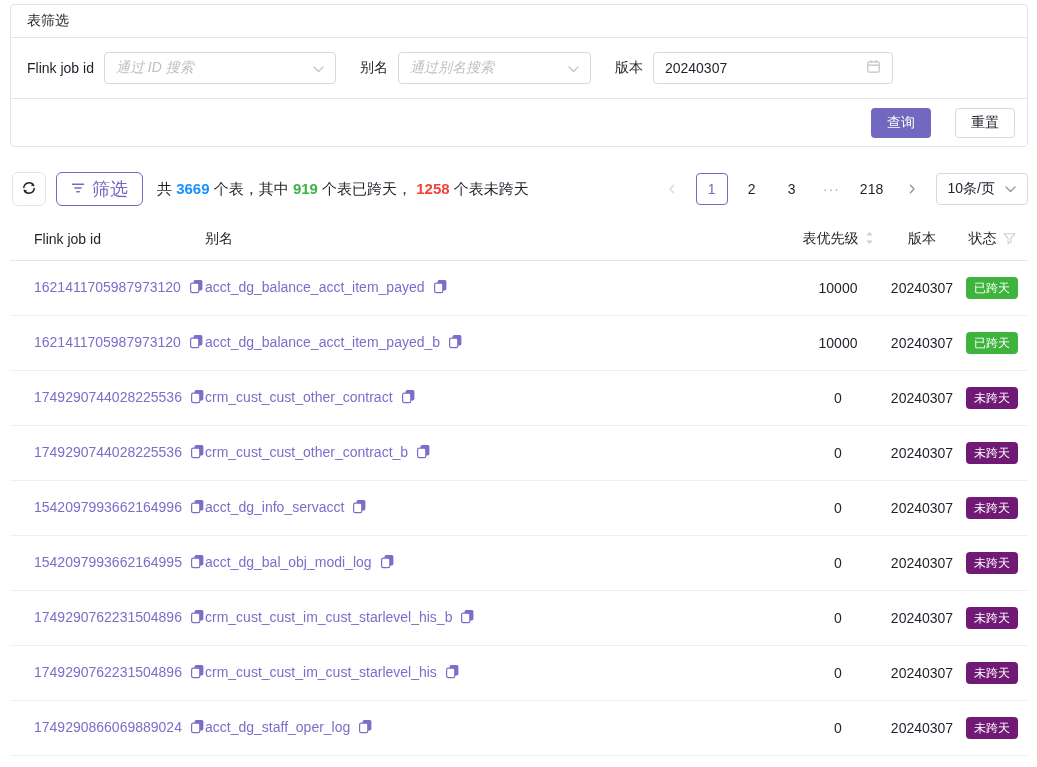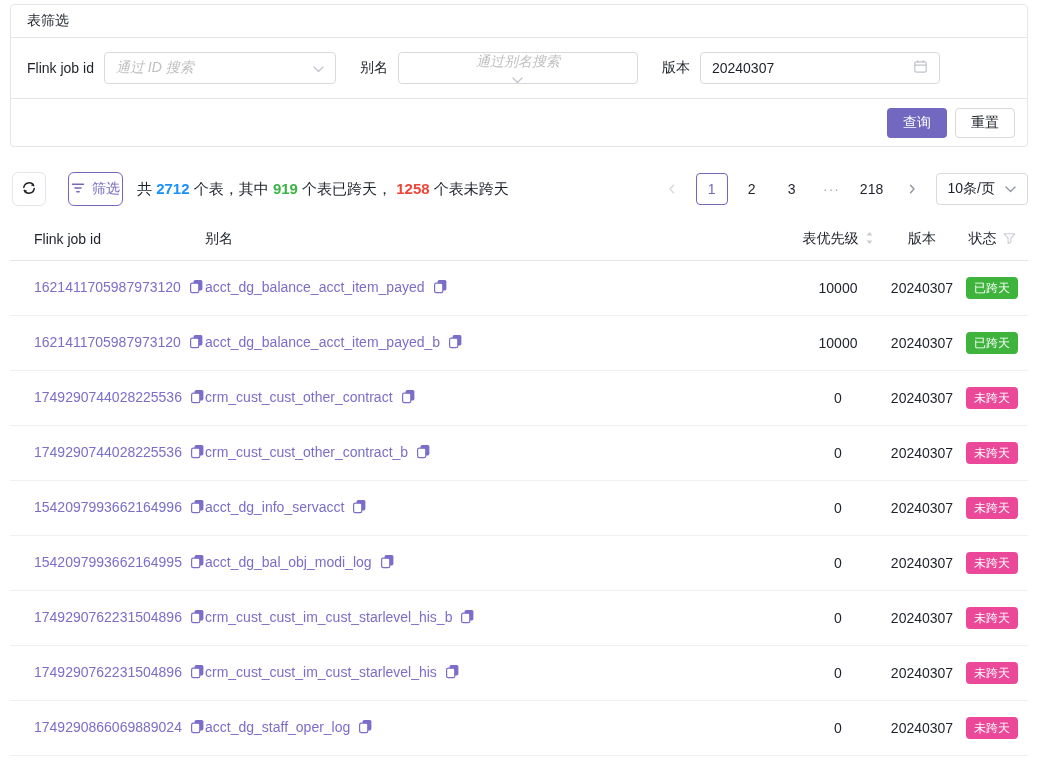--- a/index.html
+++ b/index.html
@@ -25,50 +25,50 @@
   }
   .field-label { color: #1d2129; margin-right: 10px; white-space: nowrap; }
   .field-group { display: flex; align-items: center; }
   .field-group + .field-group { margin-left: 24px; }
   .select-box, .date-box {
     height: 32px; border: 1px solid #d9d9d9; border-radius: 4px;
     display: flex; align-items: center; justify-content: space-between;
     padding: 0 11px; background: #fff; cursor: pointer;
   }
   .select-box { width: 232px; }
-  .select-box.wide { width: 240px; flex-direction: column; }
+  .select-box.wide { width: 193px; }
   .date-box { width: 240px; }
   .placeholder { color: #bfbfbf; font-style: italic; }
   .date-value { color: #1d2129; }
   .filter-footer {
     display: flex; justify-content: flex-end; align-items: center;
-    padding: 8px 12px; gap: 8px; height: 47px;
+    padding: 8px 12px; gap: 24px; height: 47px;
   }
   .btn {
     height: 30px; padding: 0 15px; border-radius: 4px; font-size: 14px;
     display: inline-flex; align-items: center; justify-content: center;
     cursor: pointer; border: 1px solid transparent; background: #fff;
   }
   .btn-primary { background: #7368bf; color: #fff; }
   .btn-default { border-color: #d9d9d9; color: #1d2129; }
 
   
   .toolbar {
     margin: 25px 9px 0 12px; display: flex; align-items: center;
   }
   .icon-btn {
     width: 34px; height: 34px; border: 1px solid #e5e6eb; border-radius: 6px;
     display: flex; align-items: center; justify-content: center;
     background: #fff; cursor: pointer;
   }
   .filter-btn {
-    margin-left: 22px; height: 34px; padding: 0 2px;
+    margin-left: 10px; height: 34px; padding: 0 14px;
     border: 1px solid #7368bf; border-radius: 6px; background: #fff;
     color: #7368bf; display: flex; align-items: center; gap: 7px; cursor: pointer;
-    font-size: 14px;
+    font-size: 18px;
   }
   .summary { margin-left: 14px; font-size: 15px; color: #1d2129; white-space: nowrap; }
   .summary b { font-weight: 700; }
   .num-total { color: #1890ff; }
   .num-crossed { color: #3bb346; }
   .num-uncrossed { color: #f04438; }
 
   
   .pager { display: flex; align-items: center; gap: 8px; margin-left: auto; }
   .pg-btn {
@@ -101,21 +101,21 @@
   }
   th:first-child, td:first-child { padding-left: 24px; }
   .link { color: #7a6ec9; text-decoration: none; cursor: pointer; }
   .copy-btn { margin-left: 8px; color: #7a6ec9; cursor: pointer; display: inline-block; vertical-align: -2px; }
   .sorter, .funnel { margin-left: 6px; vertical-align: -2px; cursor: pointer; display: inline-block; }
   .badge {
     display: inline-block; padding: 3px 8px; border-radius: 4px;
     color: #fff; font-size: 12px; line-height: 16px;
   }
   .badge.success { background: #3eb43c; }
-  .badge.danger  { background: #ec4899; }
+  .badge.danger  { background: #701a75; }
 </style>
 </head>
 <body>
 
 <div class="filter-card">
   <div class="card-header">表筛选</div>
 
   <div class="filter-body">
     <div class="field-group">
       <span class="field-label">Flink job id</span>
@@ -176,21 +176,21 @@
   <button class="filter-btn">
     <span>
       <svg width="14" height="14" viewBox="0 0 14 14">
           <path d="M1.5 3.2h11M4 7h6M5.8 10.8h2.4" stroke="currentColor" stroke-width="1.5" stroke-linecap="round"></path>
         </svg>
     </span>
     <span>筛选</span>
   </button>
 
   <div class="summary">
-    <span>共 </span><b class="num-total">2712</b><span> 个表，其中 </span><b class="num-crossed">919</b><span> 个表已跨天， </span><b class="num-uncrossed">1258</b><span> 个表未跨天</span>
+    <span>共 </span><b class="num-total">3669</b><span> 个表，其中 </span><b class="num-crossed">919</b><span> 个表已跨天， </span><b class="num-uncrossed">1258</b><span> 个表未跨天</span>
   </div>
 
   <div class="pager">
       <span class="pg-btn nav disabled">
         <svg width="10" height="10" viewBox="0 0 10 10">
           <path d="M6.5 1.2 3 5l3.5 3.8" fill="none" stroke="currentColor" stroke-width="1.4" stroke-linecap="round" stroke-linejoin="round"></path>
         </svg>
       </span>
       <span class="pg-btn page active">1</span>
       <span class="pg-btn page">2</span>

